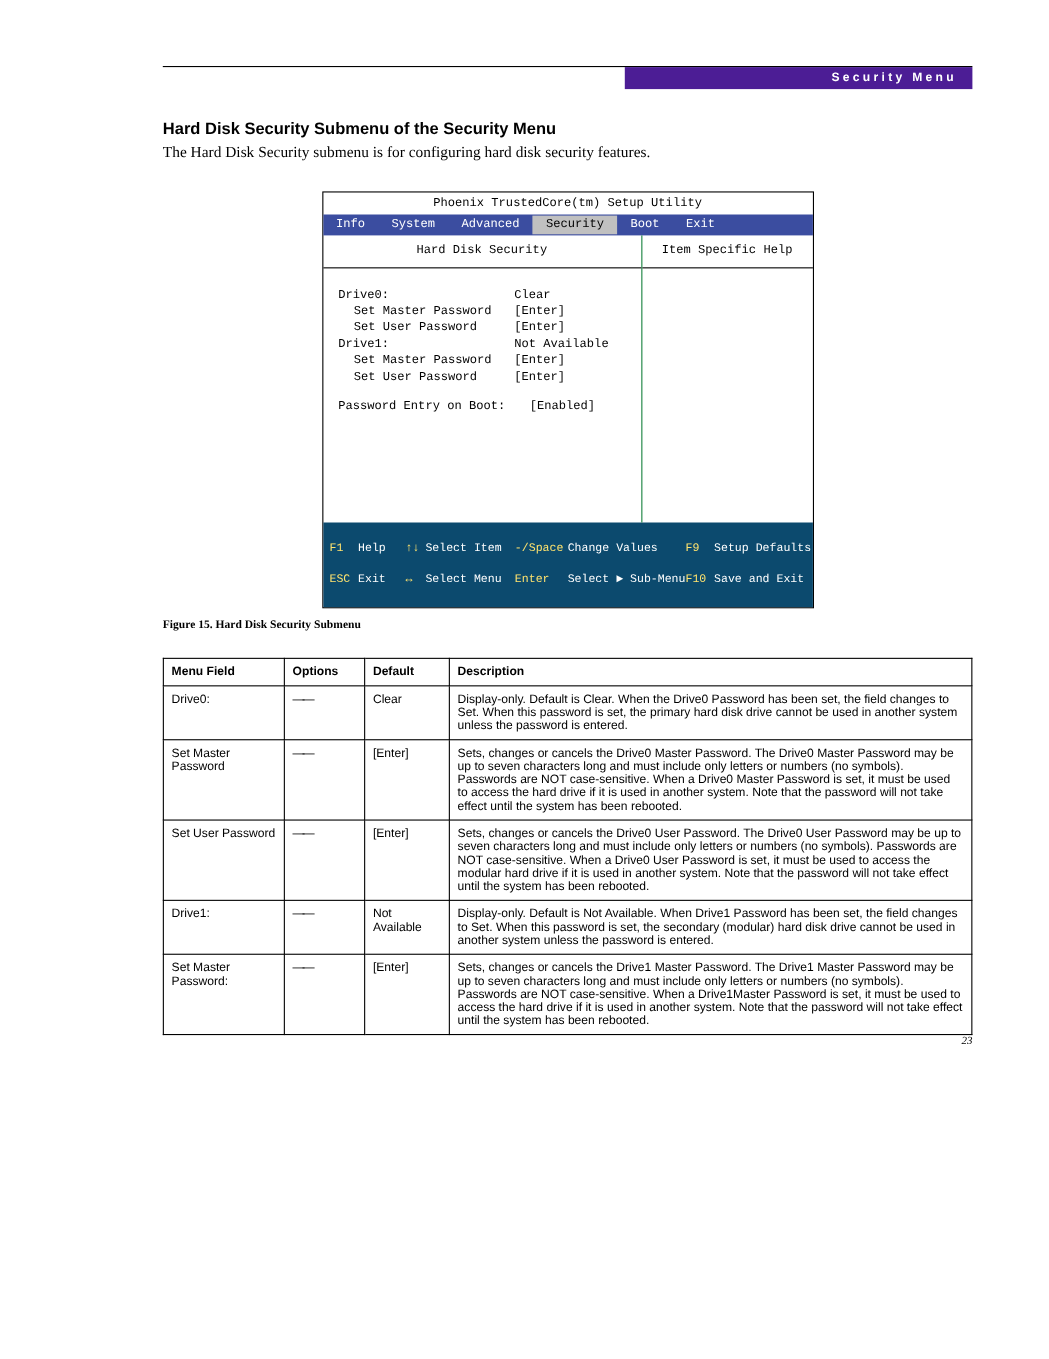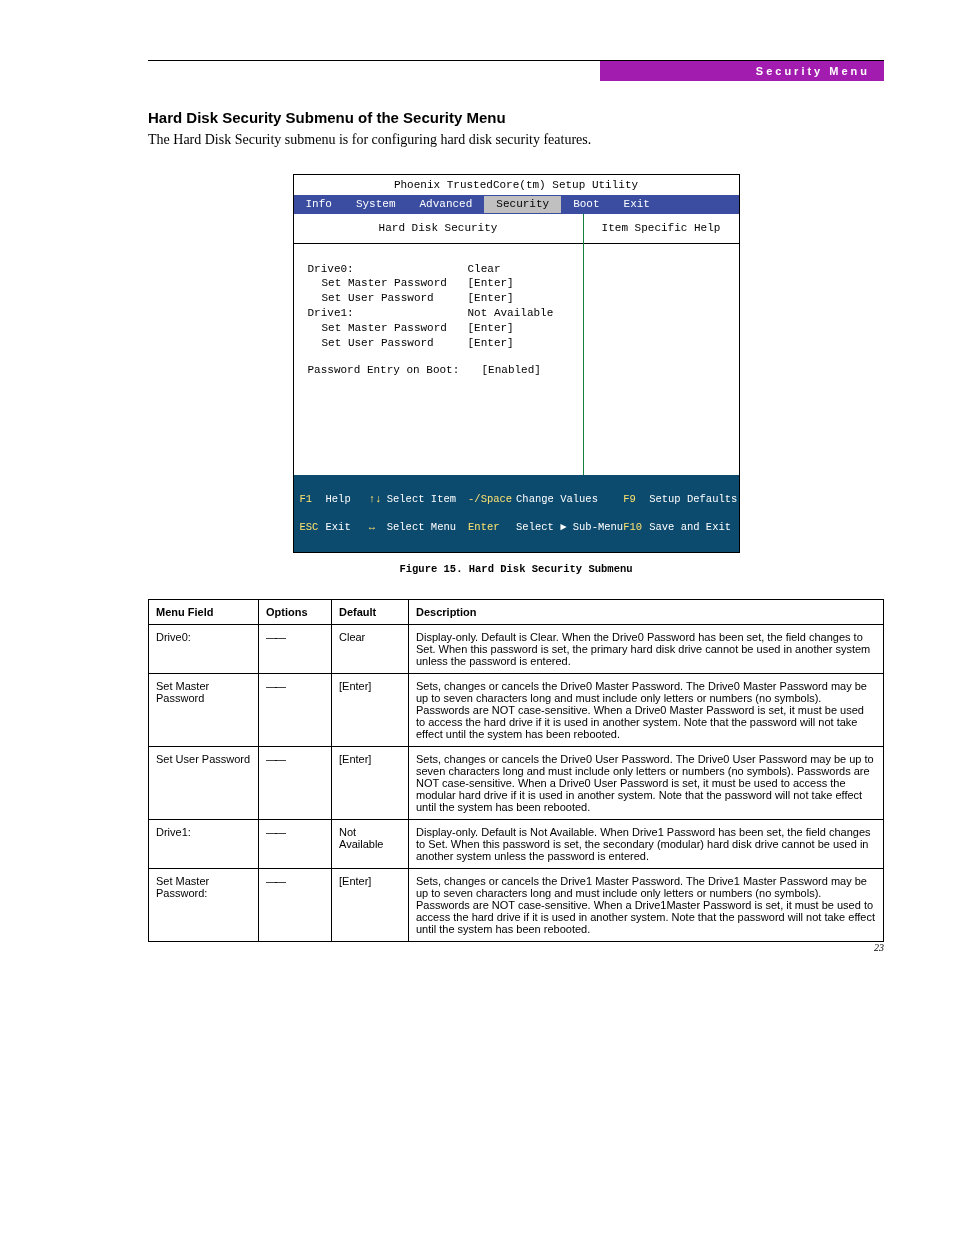--- a/index.html
+++ b/index.html
@@ -13,23 +13,23 @@
   .page {
     padding: 60px 70px 40px 148px;
     box-sizing: border-box;
   }
   .top-rule {
     border-top: 1px solid #000;
     height: 0;
     margin-bottom: 0;
   }
   .header-bar {
-    width: 284px;
+    width: 316px;
     margin-left: auto;
-    background: #a21caf;
+    background: #4c1d95;
     color: #fff;
     font-family: Arial, Helvetica, sans-serif;
     font-weight: bold;
     font-size: 11px;
     letter-spacing: 3px;
     text-align: right;
     padding: 4px 14px 4px 10px;
     box-sizing: border-box;
   }
   .h2 {
@@ -91,22 +91,22 @@
   .bios-foot {
     background: #0c4a6e;
     color: #fff;
     padding: 3px 6px 4px 6px;
     font-size: 10.5px;
     display:flex;
   }
   .bios-foot .col { white-space: pre; }
   .ycol { color: #ffe36e; display:inline-block; }
   .fig-caption {
-    text-align: center;
-    font-family: Liberation Mono, monospace;
+    text-align: left;
+    font-family: Liberation Serif, serif;
     font-weight: bold;
     font-size: 10.5px;
     margin: 10px 0 24px 0;
   }
   .tbl-title {
     font-family: Arial, Helvetica, sans-serif;
     font-weight: bold;
     font-size: 13px;
     margin: 6px 0 10px 0;
   }

